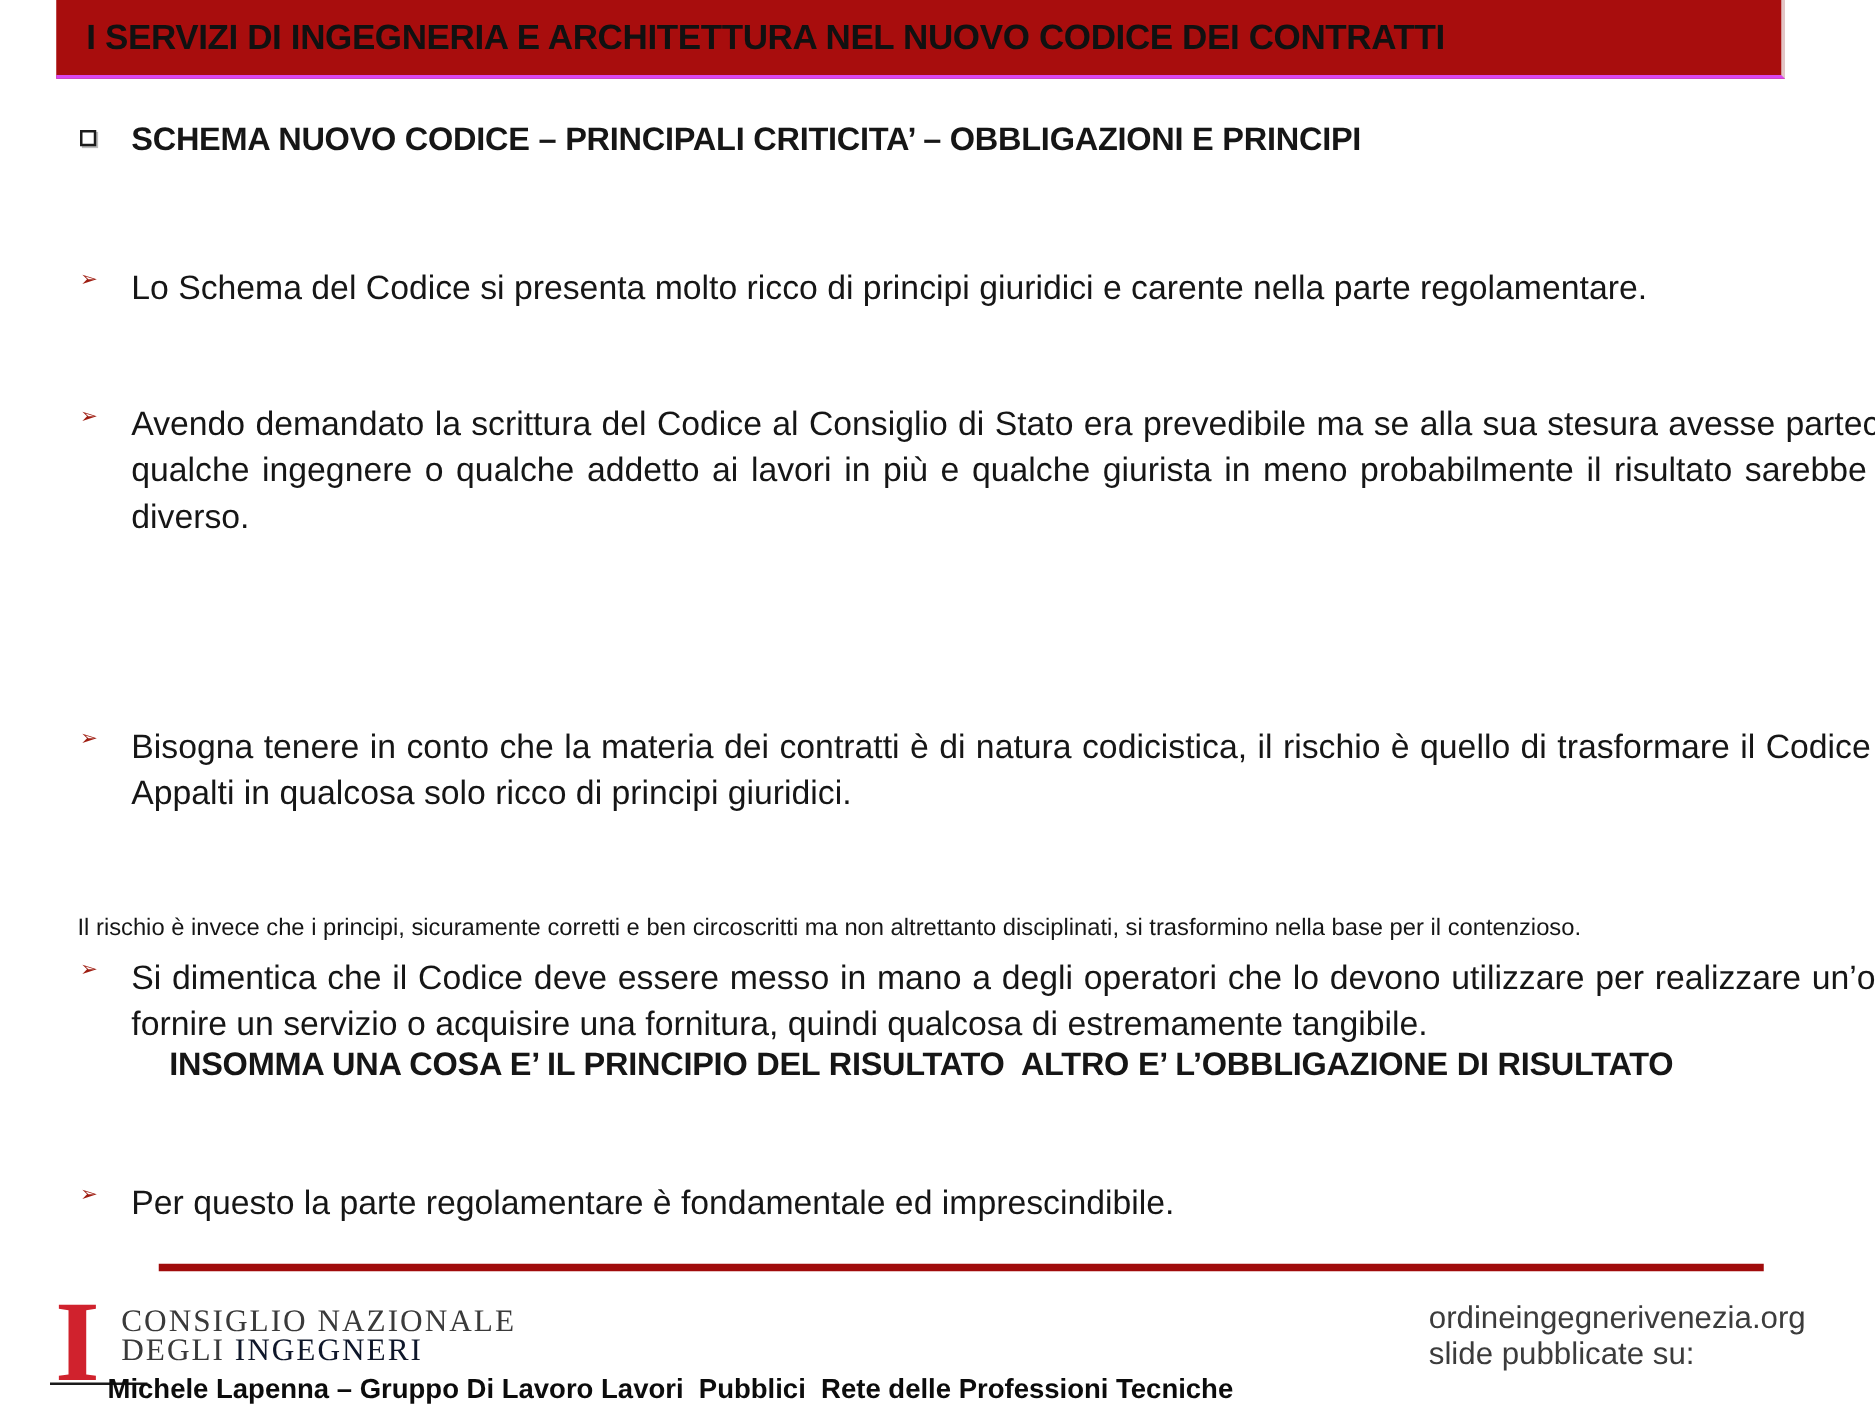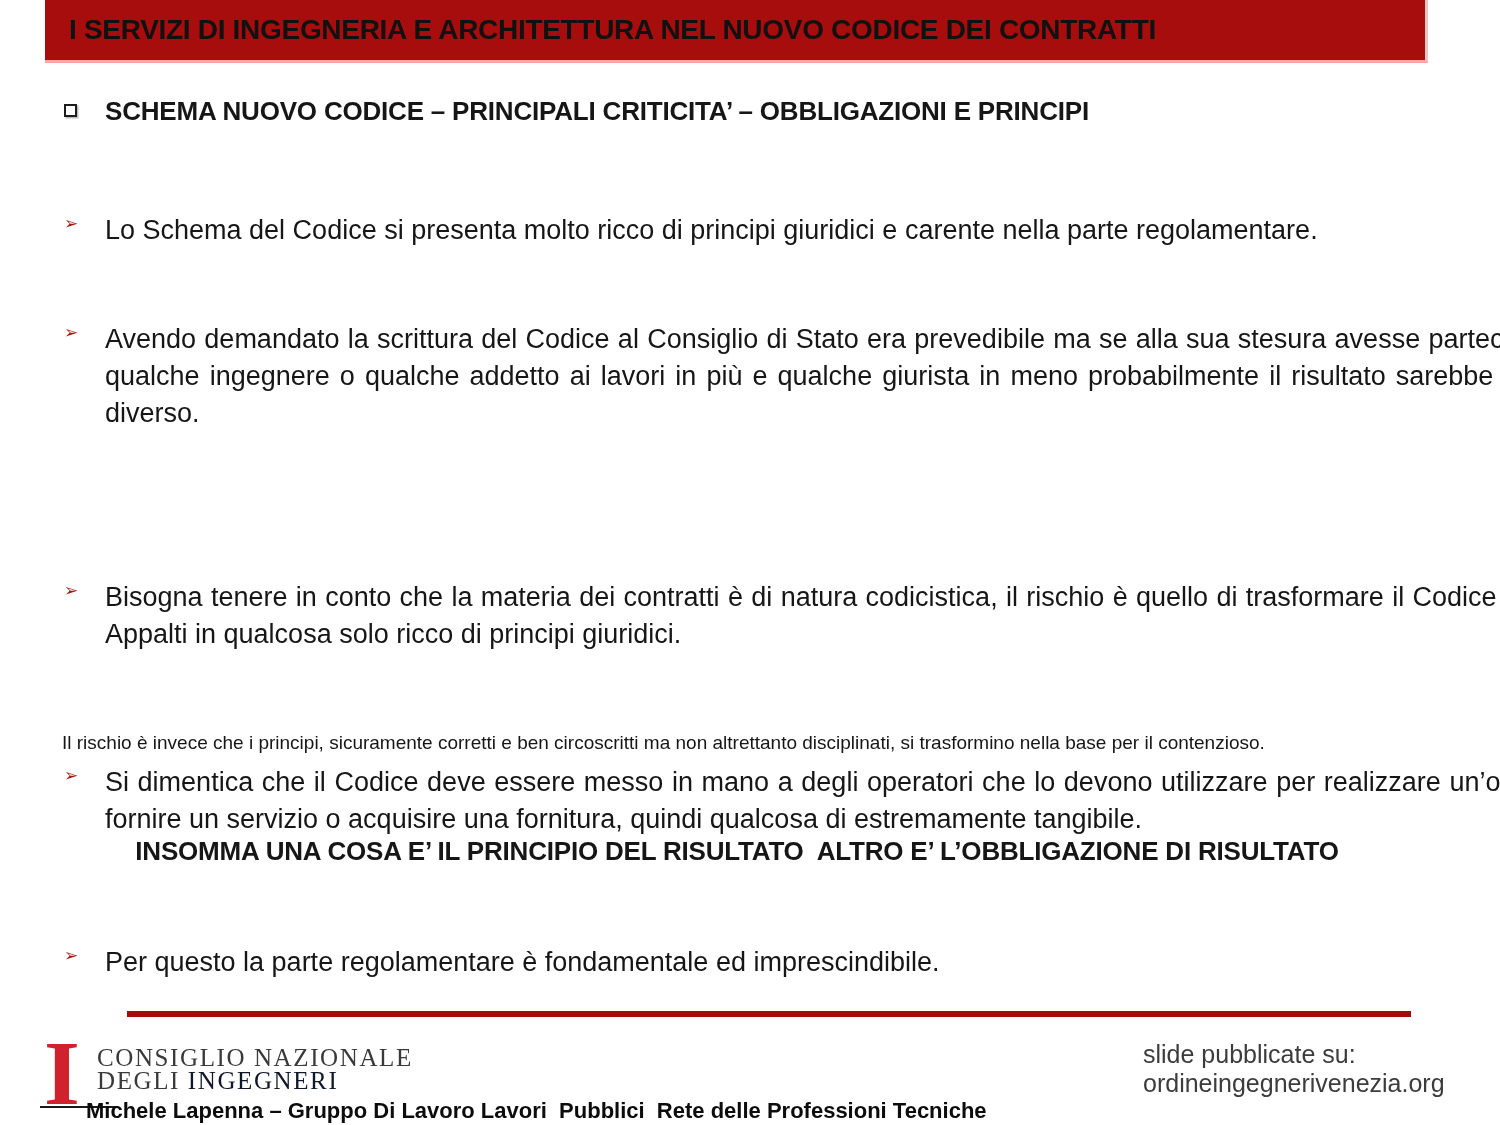--- a/index.html
+++ b/index.html
@@ -10,21 +10,21 @@
     overflow: hidden;
     position: relative;
   }
   .slide { position: absolute; inset: 0; width: 1500px; height: 1125px; background:#fff; }
 
   
   .header-bar {
     position: absolute; left: 45px; top: 0; width: 1383px; height: 63px;
     background: #a80d0d;
     border-right: 3px solid #e3c6c6;
-    border-bottom: 3px solid #fca5a5;
+    border-bottom: 3px solid #d946ef;
     display: flex; align-items: center;
   }
   .header-bar .title {
     color: #111111; font-weight: 700; font-size: 28px; letter-spacing: -0.3px;
     padding-left: 24px; white-space: nowrap;
   }
 
   
   .block { position: absolute; left: 62px; right: 88px; color: #161616; }
   .schema { top: 96px; display: flex; }
@@ -139,17 +139,17 @@
   </div>
 
   <div class="cni-text">
     <div>CONSIGLIO NAZIONALE</div>
     <div><span>DEGLI </span><span class="cni-red">INGEGNERI</span></div>
   </div>
 
   <div class="author">Michele Lapenna – Gruppo Di Lavoro Lavori  Pubblici  Rete delle Professioni Tecniche</div>
 
   <div class="published">
+    <div>ordineingegnerivenezia.org</div>
     <div>slide pubblicate su:</div>
-    <div>ordineingegnerivenezia.org</div>
   </div>
 
 </div>
 
 </body></html>

